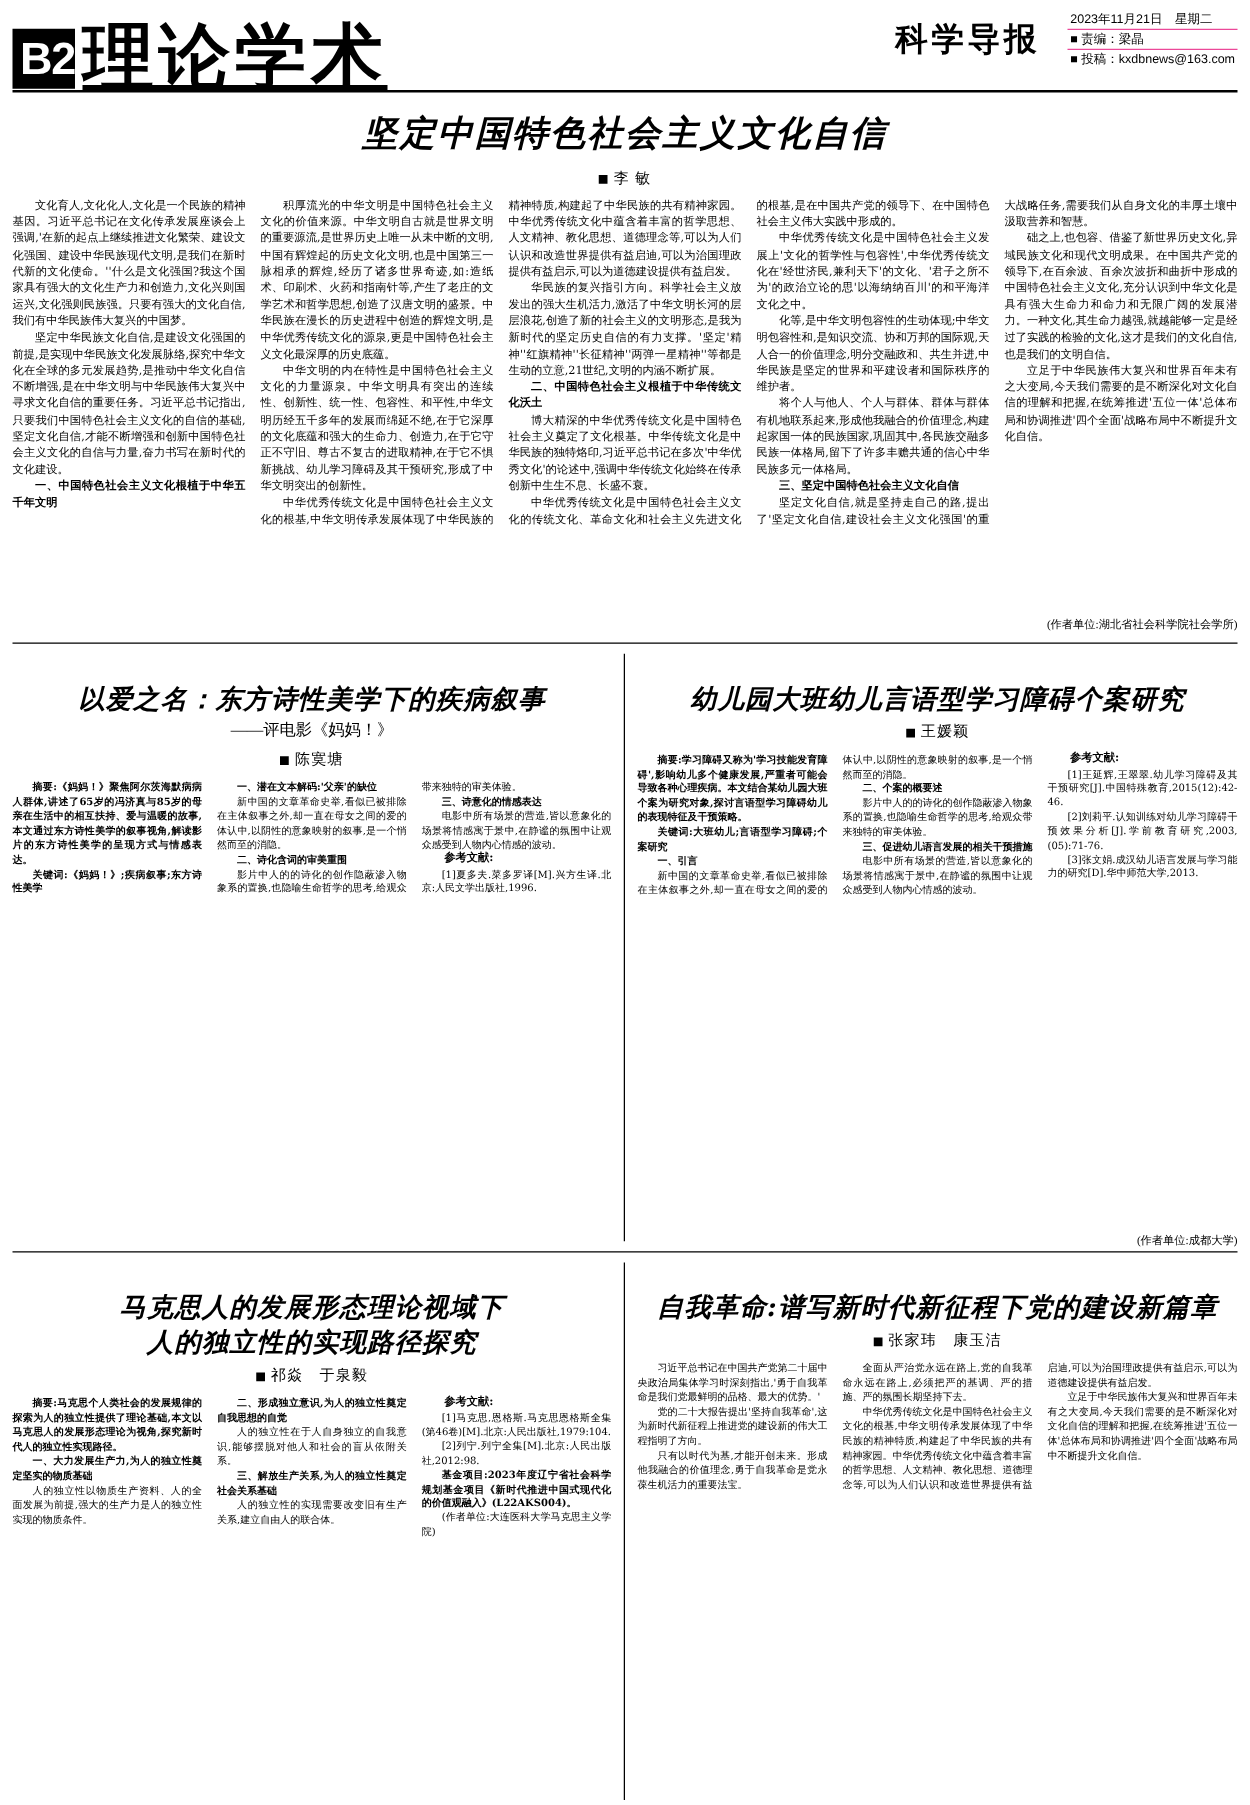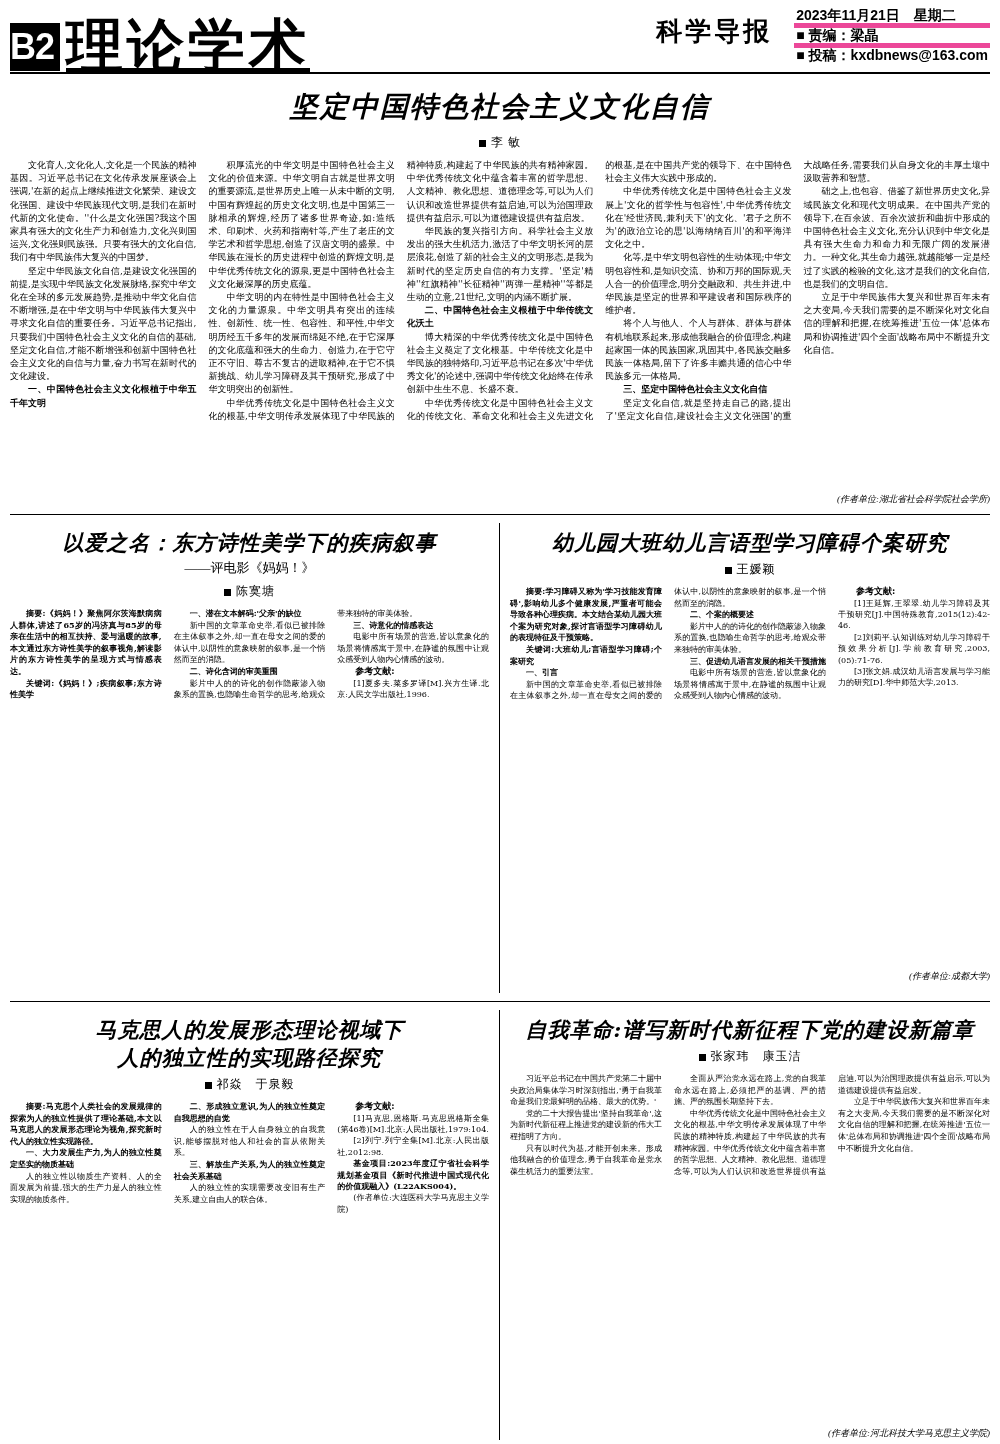--- a/index.html
+++ b/index.html
@@ -2,43 +2,43 @@
 <html><head>
 <meta charset="utf-8">
 <style>
   html,body{margin:0;padding:0;background:#ffffff;}
   body{width:1000px;height:1444px;font-family:"Liberation Serif",serif;color:#000;}
   .page{position:relative;width:1000px;height:1444px;box-sizing:border-box;padding:8px 10px 4px 10px;}
 
   
   .masthead{display:flex;align-items:flex-start;justify-content:space-between;height:62px;border-bottom:2px solid #000;padding-bottom:2px;}
   .mh-left{display:flex;align-items:center;gap:6px;}
-  .pagebox{width:50px;height:48px;background:#000;color:#fff;font-family:"Liberation Sans",sans-serif;font-weight:bold;font-size:36px;line-height:48px;text-align:left;letter-spacing:-1px;}
+  .pagebox{width:50px;height:48px;background:#000;color:#fff;font-family:"Liberation Sans",sans-serif;font-weight:bold;font-size:36px;line-height:48px;text-align:right;letter-spacing:-1px;}
   .section-title{font-family:"DejaVu Serif",serif;font-weight:bold;font-size:57px;letter-spacing:4px;text-decoration:underline;}
   .mh-right{display:flex;align-items:flex-start;gap:22px;}
   .paper-logo{font-family:"DejaVu Serif",serif;font-weight:bold;font-size:26px;letter-spacing:3px;padding-top:6px;}
-  .mh-meta{font-size:14px;line-height:15px;font-family:"Liberation Sans",sans-serif;font-weight:bold;}
-  .mh-meta div{border-top:5px solid #ec4899;padding:0 2px;}
+  .mh-meta{font-size:10px;line-height:15px;font-family:"Liberation Sans",sans-serif;}
+  .mh-meta div{border-top:1px solid #ec4899;padding:0 2px;}
   .mh-meta div:first-child{border-top:none;}
 
   
   .article{position:relative;}
   .art-title{text-align:center;font-family:"DejaVu Serif",serif;font-weight:bold;font-style:italic;}
   .lead-title{font-size:28px;letter-spacing:2px;margin:14px 0 8px 0;}
-  .mid-title{font-size:21px;letter-spacing:1px;margin:6px 0 2px 0;}
+  .mid-title{font-size:21px;letter-spacing:1px;margin:22px 0 2px 0;}
   .sub-title{text-align:center;font-size:13px;margin:2px 0 6px 0;}
   .byline{text-align:center;font-size:12px;margin:4px 0 8px 0;letter-spacing:1px;}
   .byline .sq{display:inline-block;width:7px;height:7px;background:#000;margin-right:5px;vertical-align:middle;}
 
   .cols{column-gap:12px;text-align:justify;}
   .cols p{margin:0 0 0 0;text-indent:2em;}
   .body-txt{font-size:9px;line-height:13.2px;font-family:"DejaVu Serif",serif;}
   .tiny-txt{font-size:8px;line-height:11.6px;font-family:"DejaVu Serif",serif;}
   .kw{font-weight:bold;}
-  .sig{text-align:right;font-size:9px;margin-top:4px;font-style:italic;}
+  .sig{text-align:right;font-size:9px;margin-top:4px;}
   .hr{border-top:1px solid #000;margin:8px 0;}
 
   .row2{display:flex;margin-top:6px;}
   .row2 .half{width:50%;box-sizing:border-box;}
   .row2 .half.left{padding-right:10px;border-right:1px solid #000;}
   .row2 .half.right{padding-left:10px;}
 
   .ref{font-size:8px;line-height:11.4px;}
   .small-head{font-weight:bold;font-size:9px;}
   .c3{column-count:3;}

